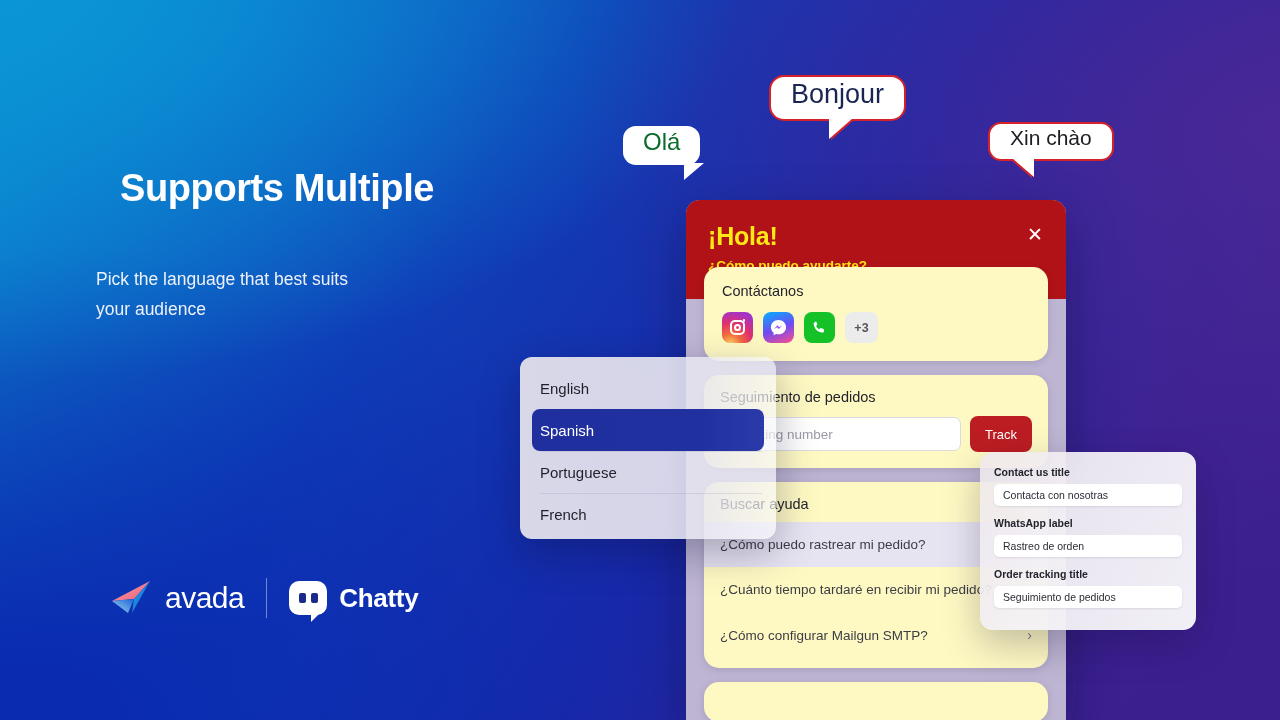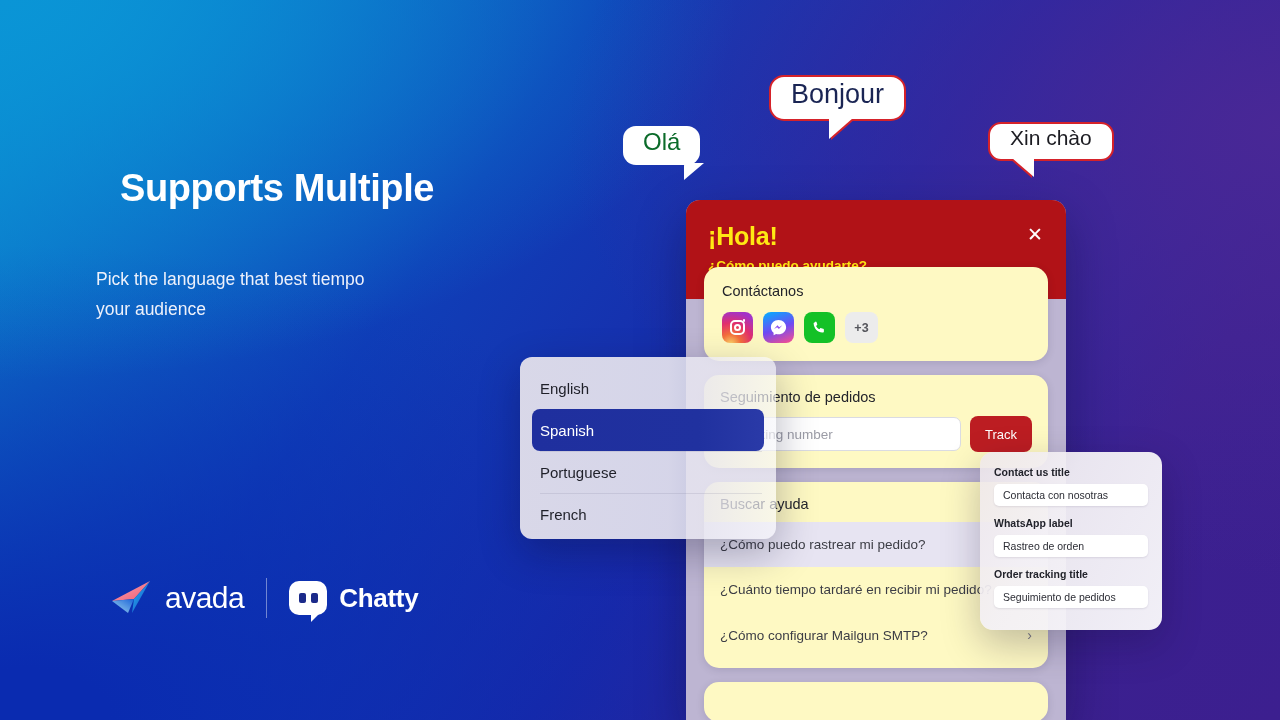--- a/index.html
+++ b/index.html
@@ -153,21 +153,21 @@
     height: 1px; background: rgba(120,120,150,0.18);
   }
   .lang-item.sel {
     background: linear-gradient(90deg, #1f2f9e 0%, #20319f 72%, #2a3aa8 100%);
     color: #fff; border-radius: 8px; margin: 0 8px; padding: 0 8px;
   }
   .lang-item.sel:before { display: none; }
 
   
   .settings {
-    position: absolute; left: 980px; top: 452px; width: 182px; height: 178px;
+    position: absolute; left: 980px; top: 452px; width: 216px; height: 178px;
     border-radius: 13px; padding: 14px 14px 12px;
     background: linear-gradient(118deg, rgba(238,231,235,0.88) 0%, rgba(243,240,245,0.95) 38%, rgba(247,246,250,0.97) 100%);
     box-shadow: 0 14px 38px rgba(20,10,45,0.26);
   }
   .set-label { font-size: 10.5px; font-weight: 700; color: #22232b; margin-bottom: 6px; }
   .set-input {
     height: 22px; background: #fff; border-radius: 5px;
     display: flex; align-items: center; padding: 0 9px;
     font-size: 10.5px; color: #2c2d35; margin-bottom: 11px;
     box-shadow: 0 1px 2px rgba(30,20,60,0.10);
@@ -177,21 +177,21 @@
 </head>
 <body>
 
 <div class="bg-tint"></div>
 
 <div class="hero">
   <div class="hero-title">
     <div>Supports Multiple</div>
   </div>
   <div class="hero-sub">
-    <div>Pick the language that best tiempo</div>
+    <div>Pick the language that best suits</div>
     <div>your audience</div>
   </div>
 </div>
 
 <div class="logos">
   <div class="logo-avada">
     <svg width="44" height="38" viewBox="0 0 44 38">
       <defs>
         <linearGradient id="pp1" x1="0" y1="0" x2="1" y2="1">
           <stop offset="0" stop-color="#f9a7b8"></stop>

